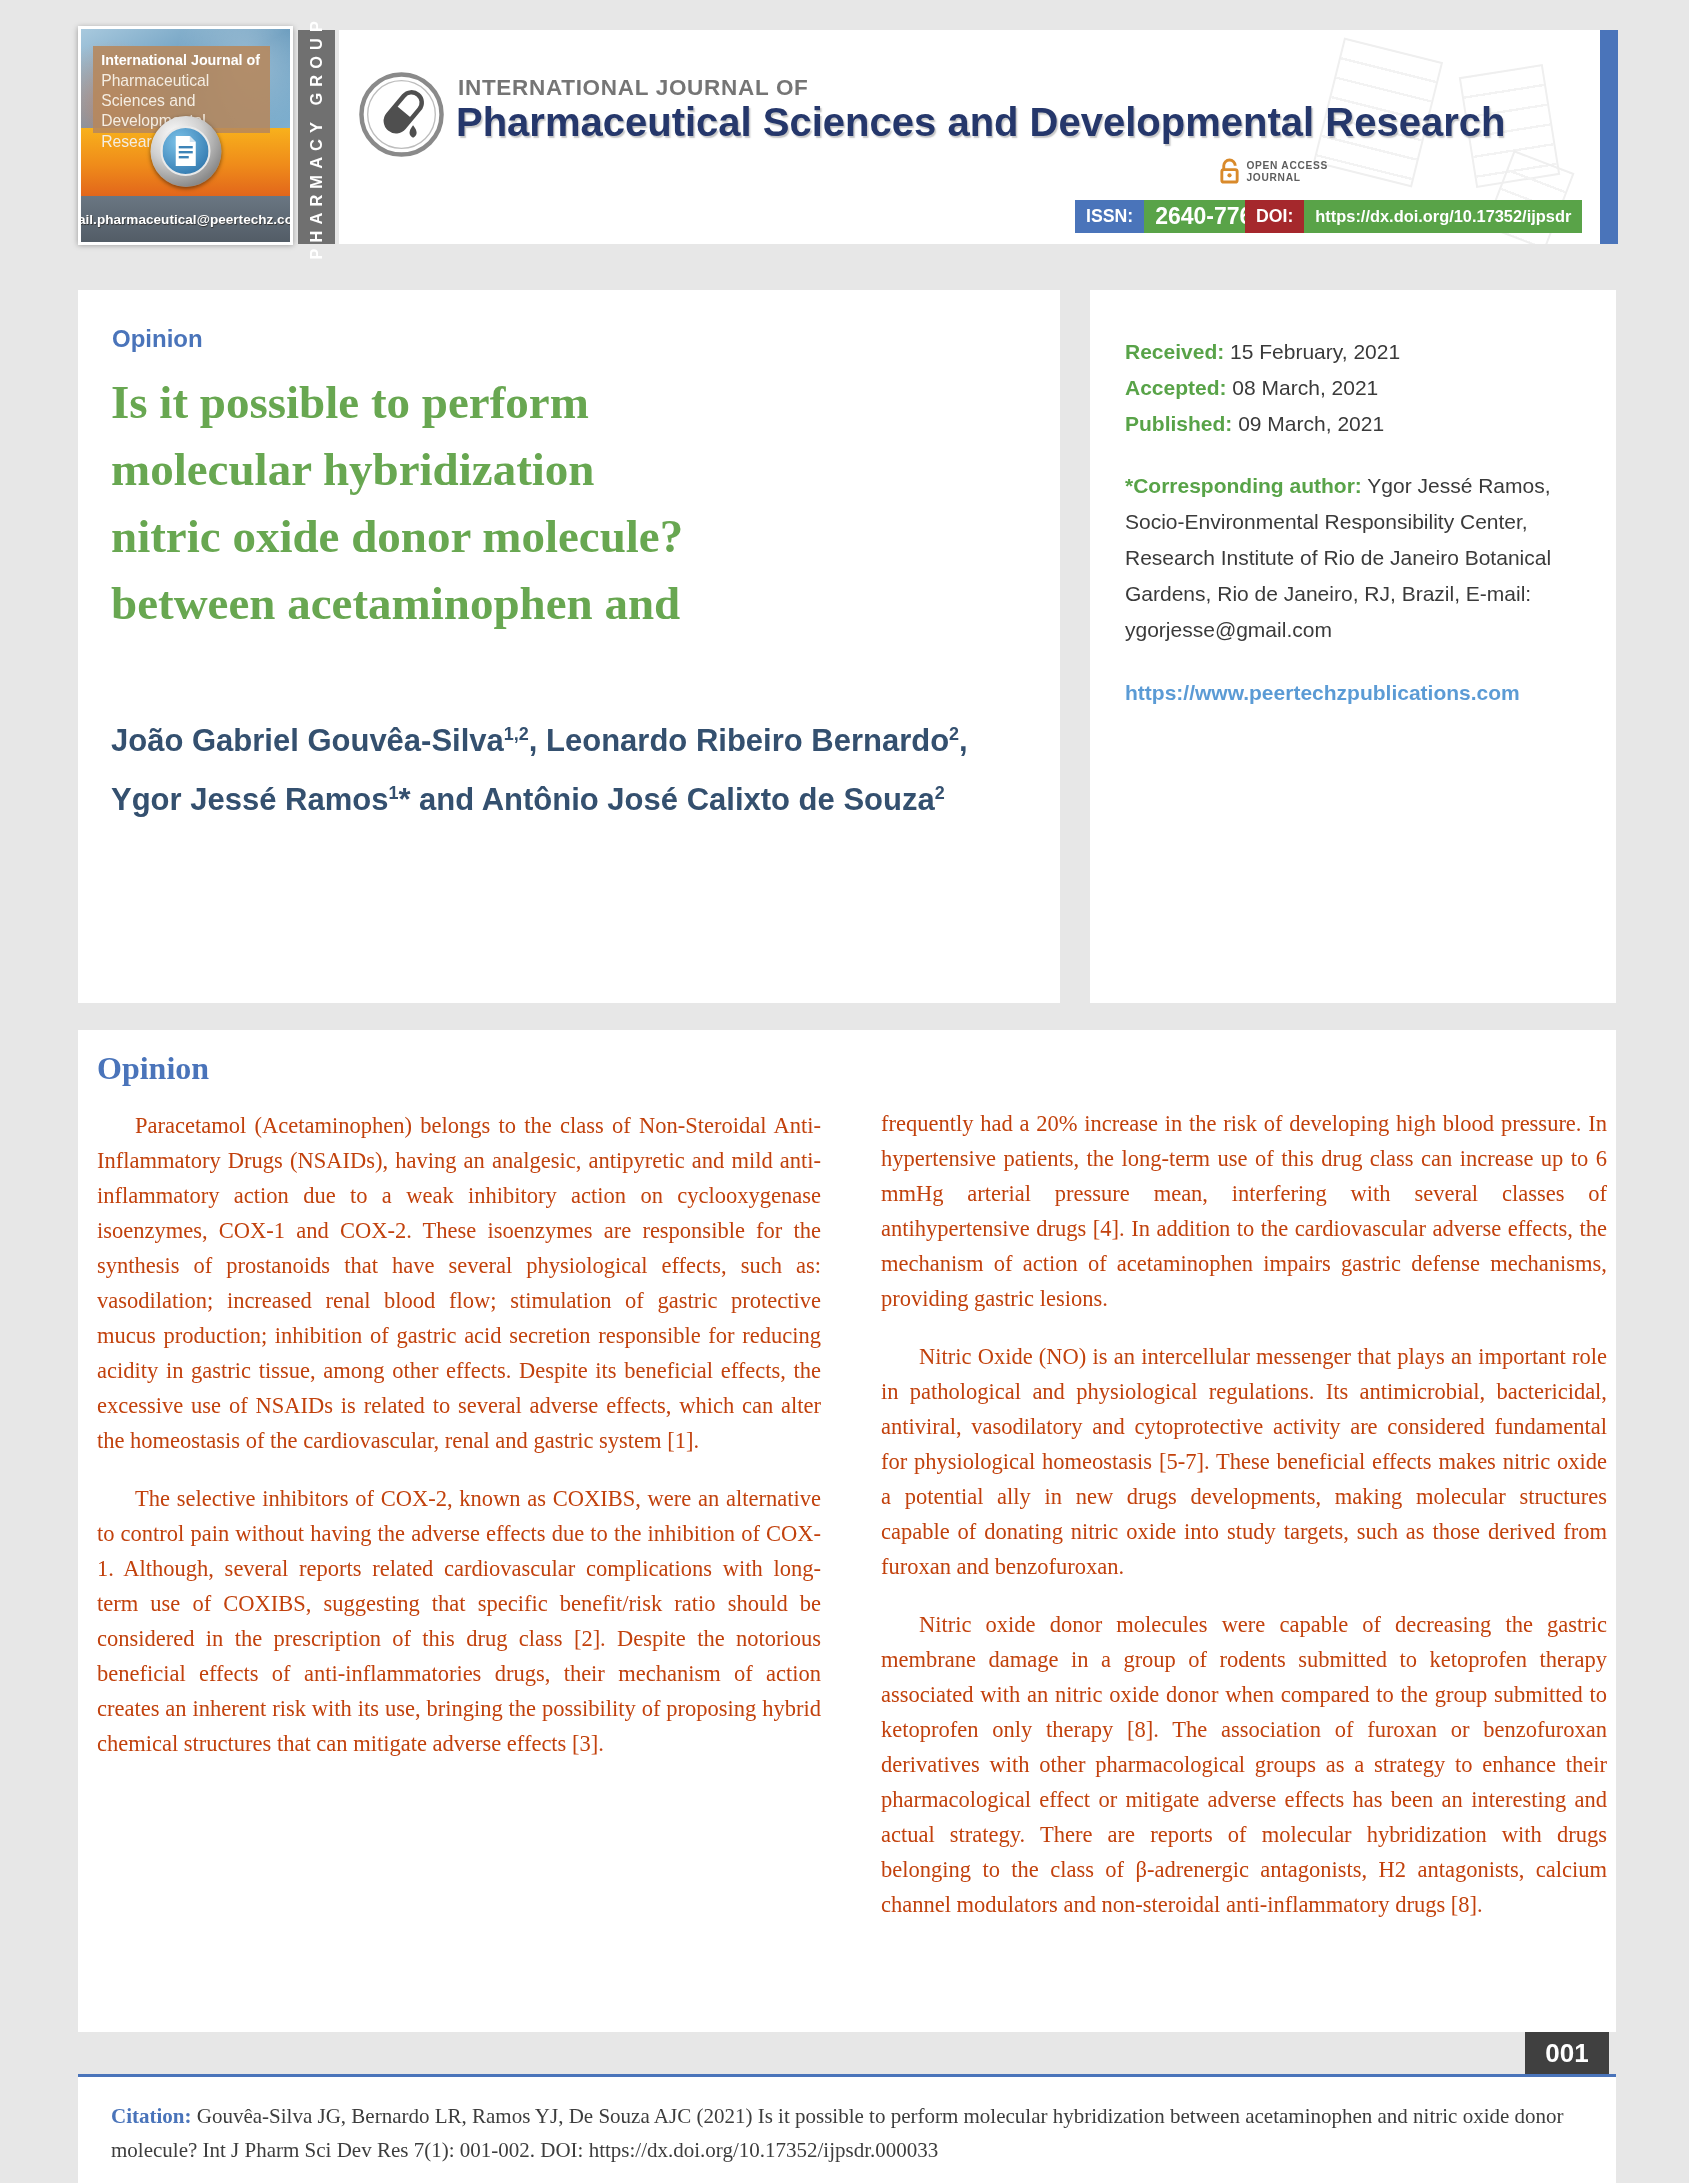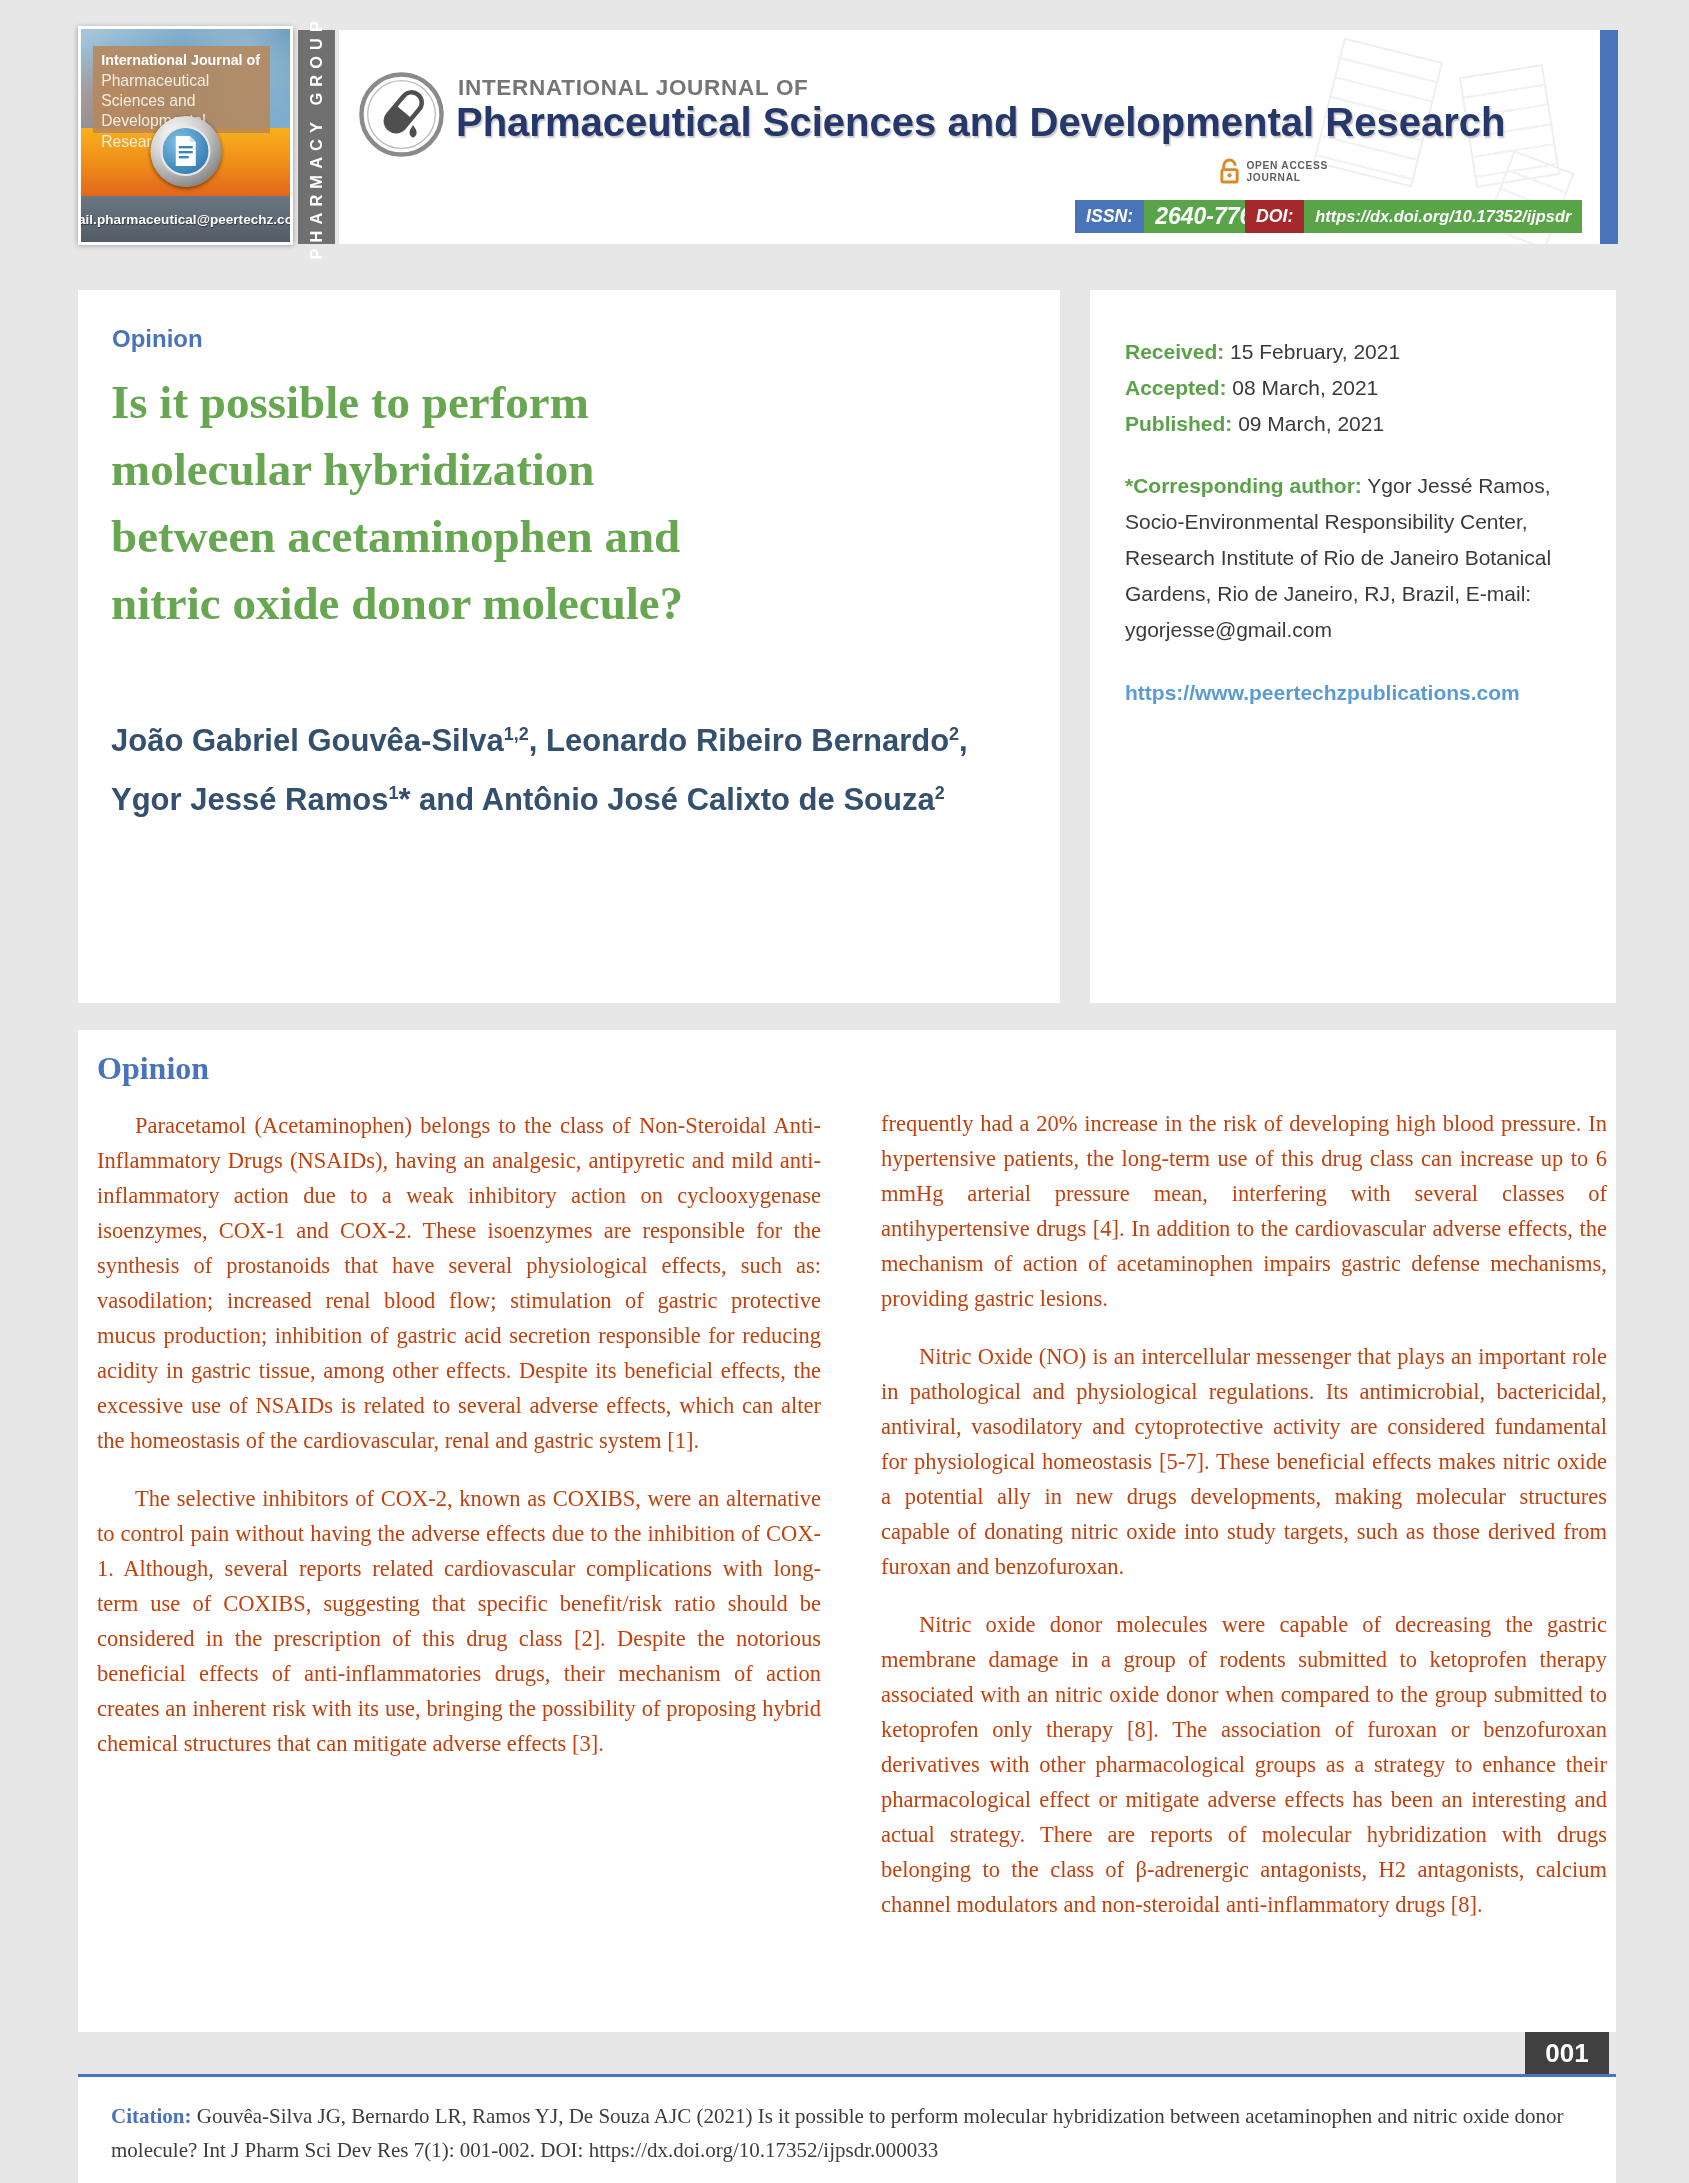--- a/index.html
+++ b/index.html
@@ -65,21 +65,21 @@
   }
   .doc-shape { position:absolute; border:2px solid #efefef;
     background:repeating-linear-gradient(180deg, transparent 0 17.7px, #f3f3f3 17.7px 20px); }
   .logo-circle { position:absolute; left:17.7px; top:40px; width:89px; height:89px; }
   .kicker { position:absolute; left:119px; top:45px; font-size:22.5px; font-weight:bold;
     color:#757575; letter-spacing:0.7px; }
   .jname { position:absolute; left:117px; top:70px; font-size:40px; font-weight:bold;
     color:#25376b; text-shadow:1.4px 2px 1.4px rgba(90,90,90,.35); white-space:nowrap;text-align:right; }
   .oa-badge { position:absolute; left:879px; top:128px; display:flex; align-items:center; gap:5.5px; }
   .oa-text { font-size:10.2px; font-weight:bold; color:#5d5d5d; line-height:11.6px; letter-spacing:0.7px; }
-  .tag-row { position:absolute; display:flex; height:33px; z-index:5;font-style:italic; }
+  .tag-row { position:absolute; display:flex; height:33px; z-index:5; }
   .tag-row .tag-label, .tag-row .tag-value {
     display:flex; align-items:center; color:#fff; font-weight:bold; white-space:nowrap;
   }
   .issn-row { left:736px; top:170px; }
   .doi-row { left:906px; top:170px; }
   .tag-label { padding:0 11px; font-size:17.7px; }
   .tag-value { padding:0 11px; font-size:16.4px; }
   .issn-label { background:#4a74ba; }
   .issn-value { background:#59a348; font-size:23px; }
   .doi-label { background:#a5282c; }
@@ -212,22 +212,22 @@
       <span class="tag-value doi-value">https://dx.doi.org/10.17352/ijpsdr</span>
     </div>
   </div>
   <div class="header-stripe"></div>
 
   <div class="panel-title">
     <div class="art-type">Opinion</div>
     <div class="art-title">
       <div>Is it possible to perform</div>
       <div>molecular hybridization</div>
+      <div>nitric oxide donor molecule?</div>
       <div>between acetaminophen and</div>
-      <div>nitric oxide donor molecule?</div>
     </div>
     <div class="authors">
       <div><span>João Gabriel Gouvêa-Silva</span><sup>1,2</sup><span>, </span><span>Leonardo Ribeiro Bernardo</span><sup>2</sup><span>,</span></div>
       <div><span>Ygor Jessé Ramos</span><sup>1</sup><span>* and </span><span>Antônio José Calixto de Souza</span><sup>2</sup><span></span></div>
     </div>
   </div>
 
   <div class="panel-info">
     <div><span class="meta-label">Received:</span><span> 15 February, 2021</span></div>
     <div><span class="meta-label">Accepted:</span><span> 08 March, 2021</span></div>

